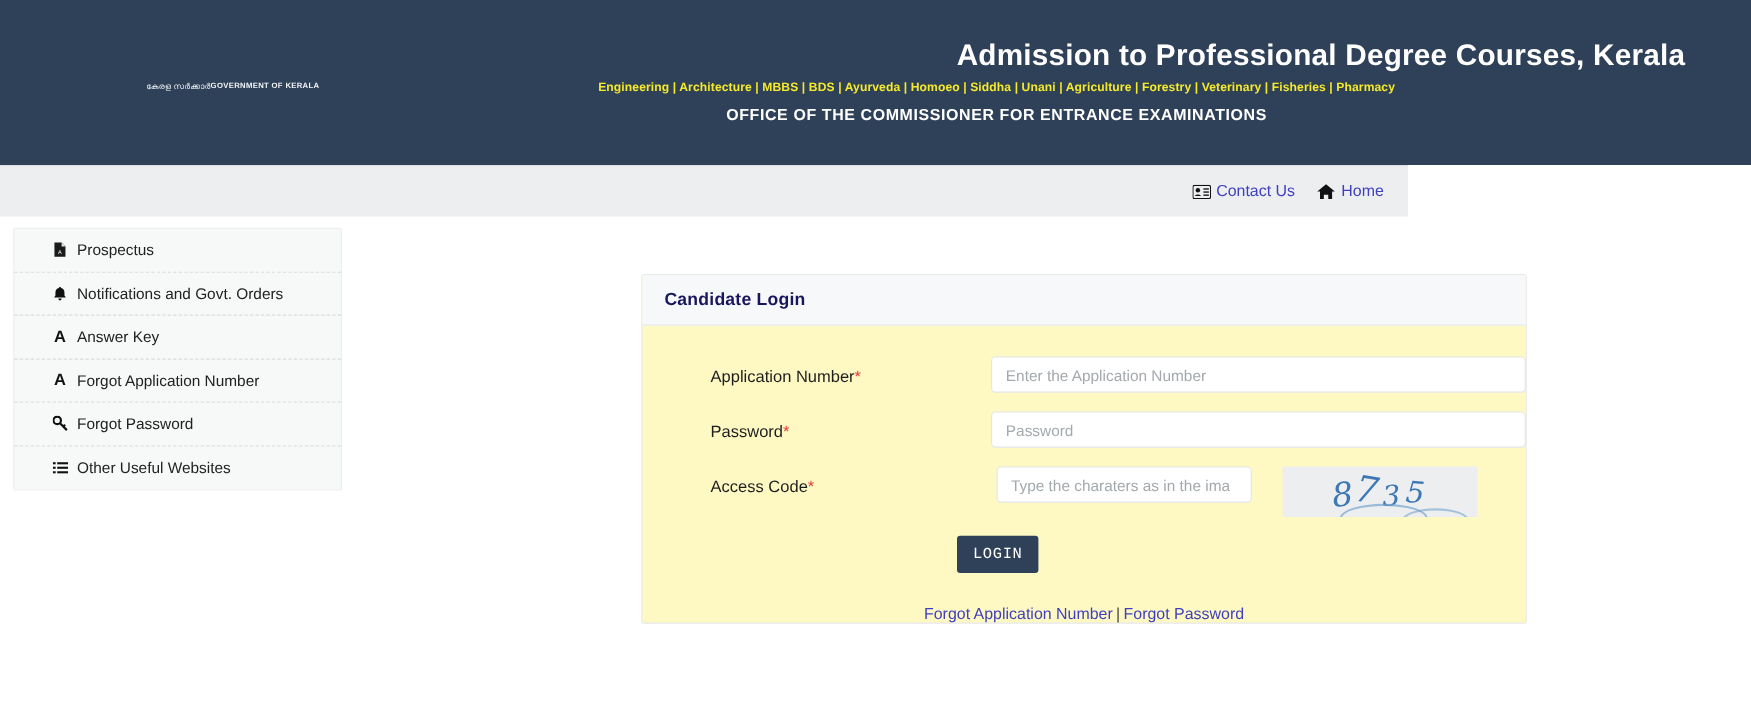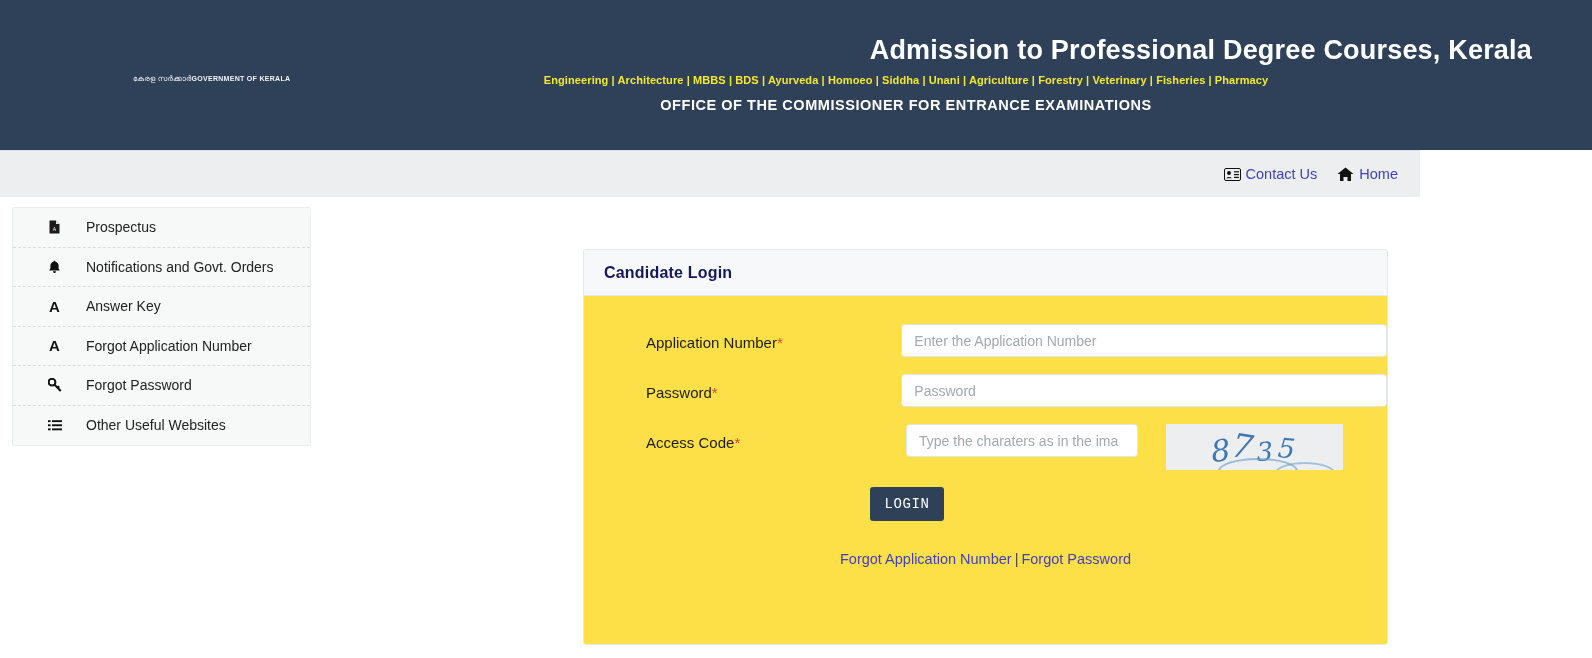--- a/index.html
+++ b/index.html
@@ -77,21 +77,21 @@
     color: #ffffff;
     font-size: 14.5px;
     font-weight: bold;
     letter-spacing: 0.55px;
     line-height: 20px;
     margin-top: 6px;
   }
 
   
   .navbar {
-    width: 1420px;
+    width: 1280px;
     height: 47px;
     background: #eceef0;
     border-top: 1px solid #dfe2e5;
     display: flex;
     align-items: center;
     justify-content: flex-end;
     padding-right: 22px;
     gap: 20px;
   }
   .nav-link {
@@ -120,21 +120,21 @@
     left: 12px;
     top: 10px;
     width: 299px;
     background: #f7f8f8;
     border: 1px solid #eceeee;
     border-radius: 2px;
   }
   .side-item {
     display: flex;
     align-items: center;
-    gap: 24px;
+    gap: 8px;
     height: 39.5px;
     padding: 0 14px 0 34px;
     border-bottom: 1px dashed #d9dcdc;
     color: #222;
     font-size: 14px;
     cursor: pointer;
     white-space: nowrap;
   }
   .side-item:last-child { border-bottom: none; }
   .side-ico {
@@ -147,22 +147,22 @@
     flex: 0 0 15px;
   }
   .side-ico.letter { font-weight: bold; font-size: 15px; }
 
   
   .login-card {
     position: absolute;
     left: 583px;
     top: 52px;
     width: 805px;
-    height: 396px;
-    background: #fde047;
+    height: 318px;
+    background: #fef9c3;
     border: 1px solid #e6e8ea;
     border-radius: 3px;
   }
   .card-head {
     height: 46px;
     background: #f7f8f9;
     border-bottom: 1px solid #e6e8ea;
     display: flex;
     align-items: center;
     padding-left: 20px;

